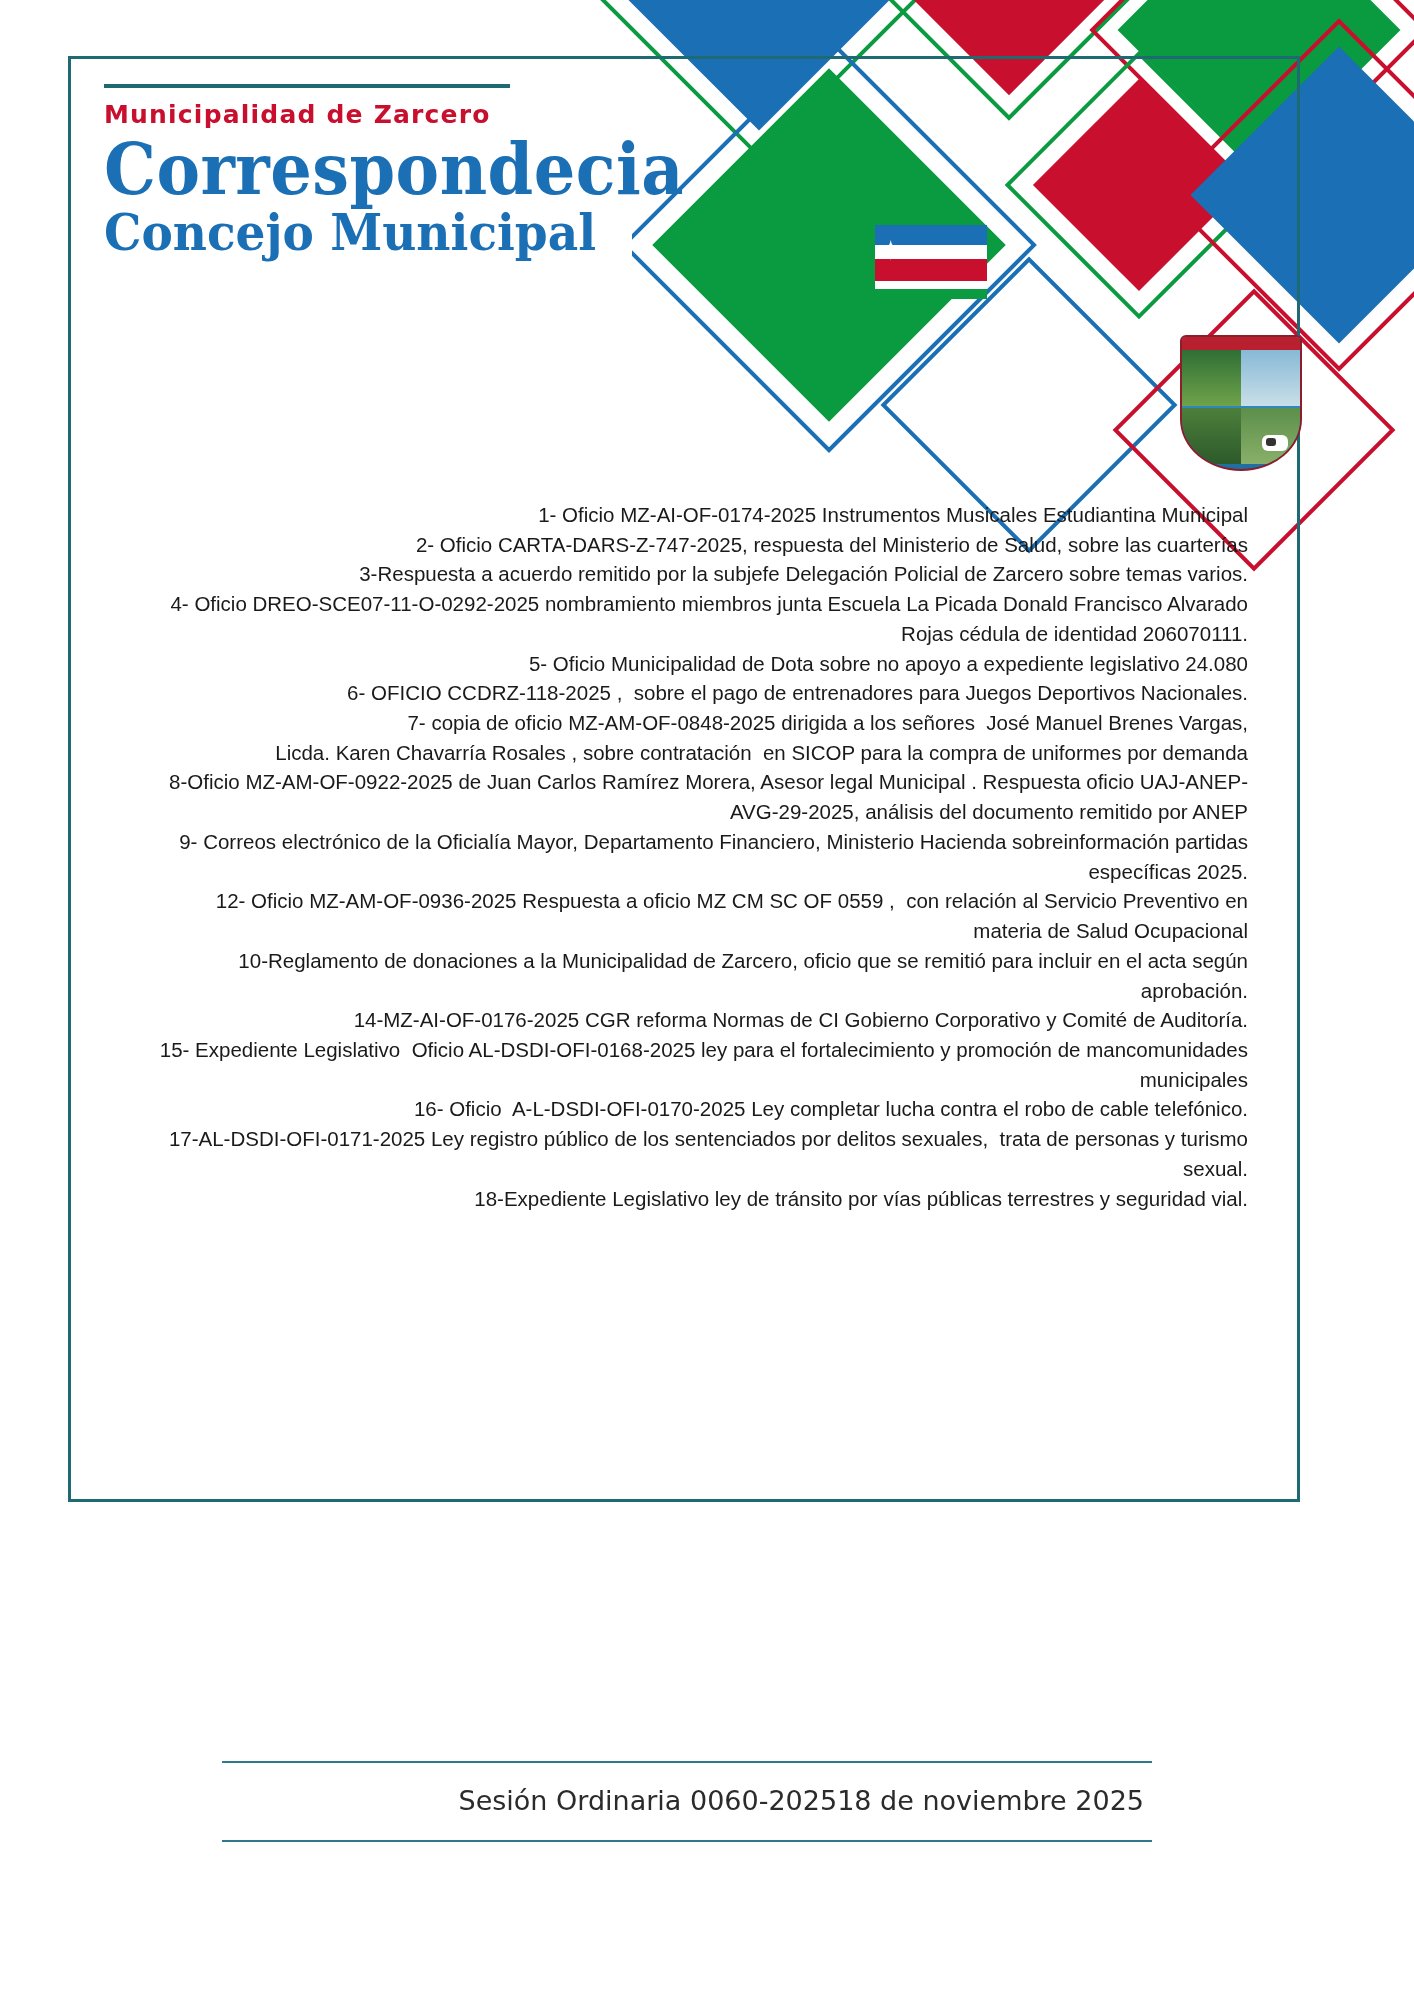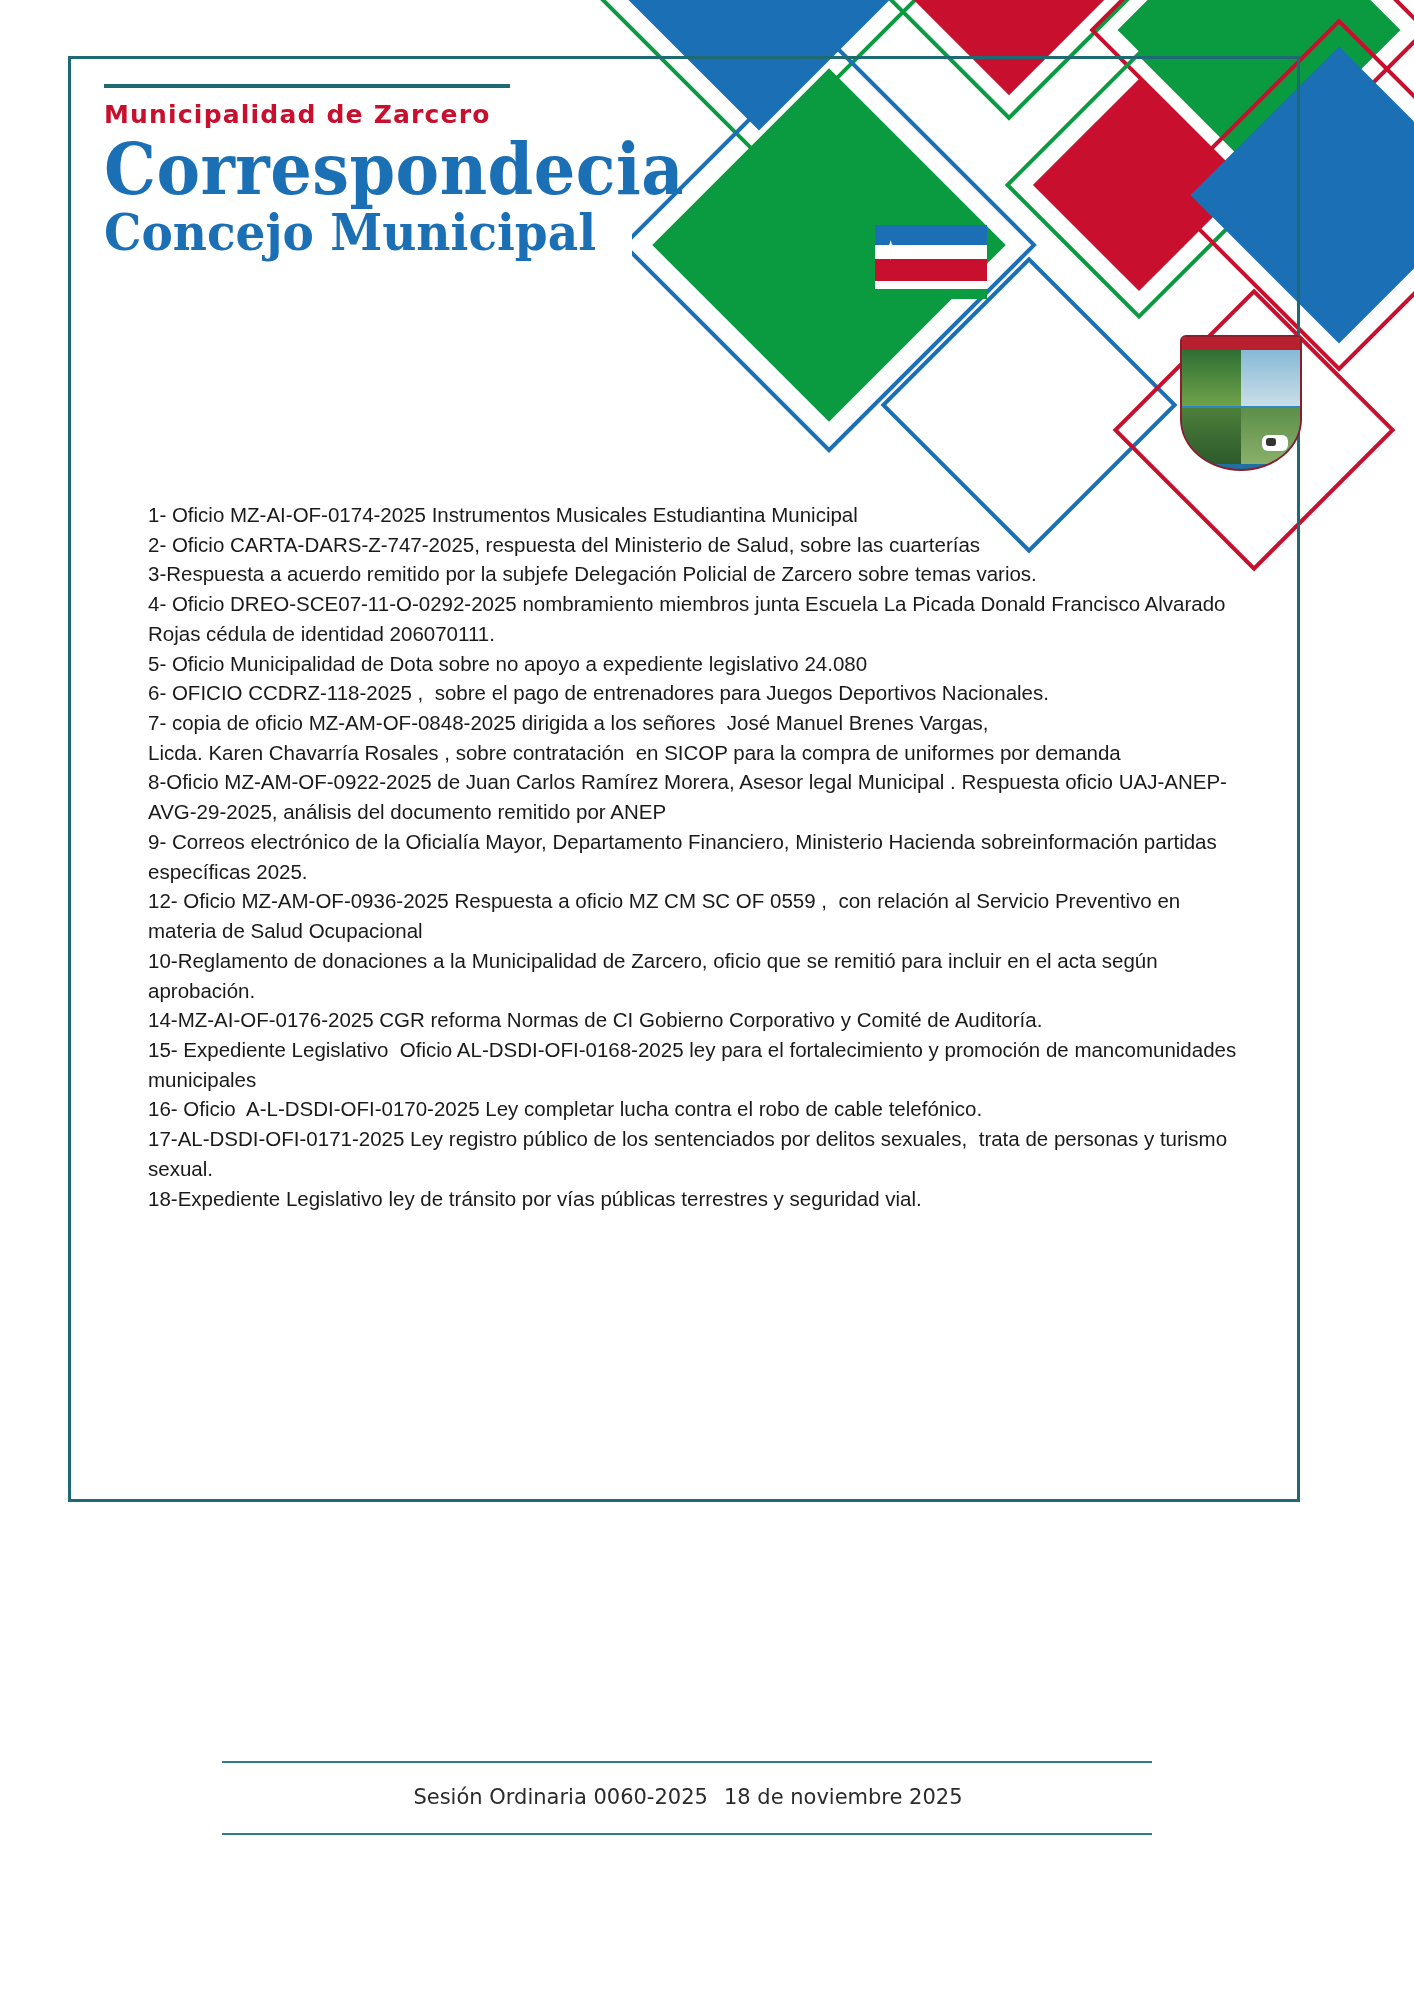--- a/index.html
+++ b/index.html
@@ -118,45 +118,45 @@
     width: 1100px;
     z-index: 7;
   }
   .entry {
     font-family: "Liberation Sans", sans-serif;
     font-size: 20.5px;
     line-height: 1.45;
     color: #1a1a1a;
     margin: 0;
     white-space: pre-wrap;
+    text-align: right;
   }
 
   
   .footer {
     position: absolute;
     left: 222px;
     top: 1761px;
     width: 930px;
     z-index: 7;
   }
   .footer-rule {
     width: 100%;
     height: 2px;
     background: #2c7a8c;
     margin-bottom: 22px;
   }
   .footer-row {
     display: flex;
-    justify-content: center;
+    justify-content: flex-end;
     align-items: baseline;
     font-family: "DejaVu Sans", sans-serif;
-    font-size: 21px;
+    font-size: 27px;
     color: #2b2b2b;
     padding: 0 8px 0 10px;
-    gap: 16px;
   }
   .footer-rule-bottom {
     width: 100%;
     height: 2px;
     background: #2c7a8c;
     margin-top: 24px;
   }
 
   
   .flag-diamond {

